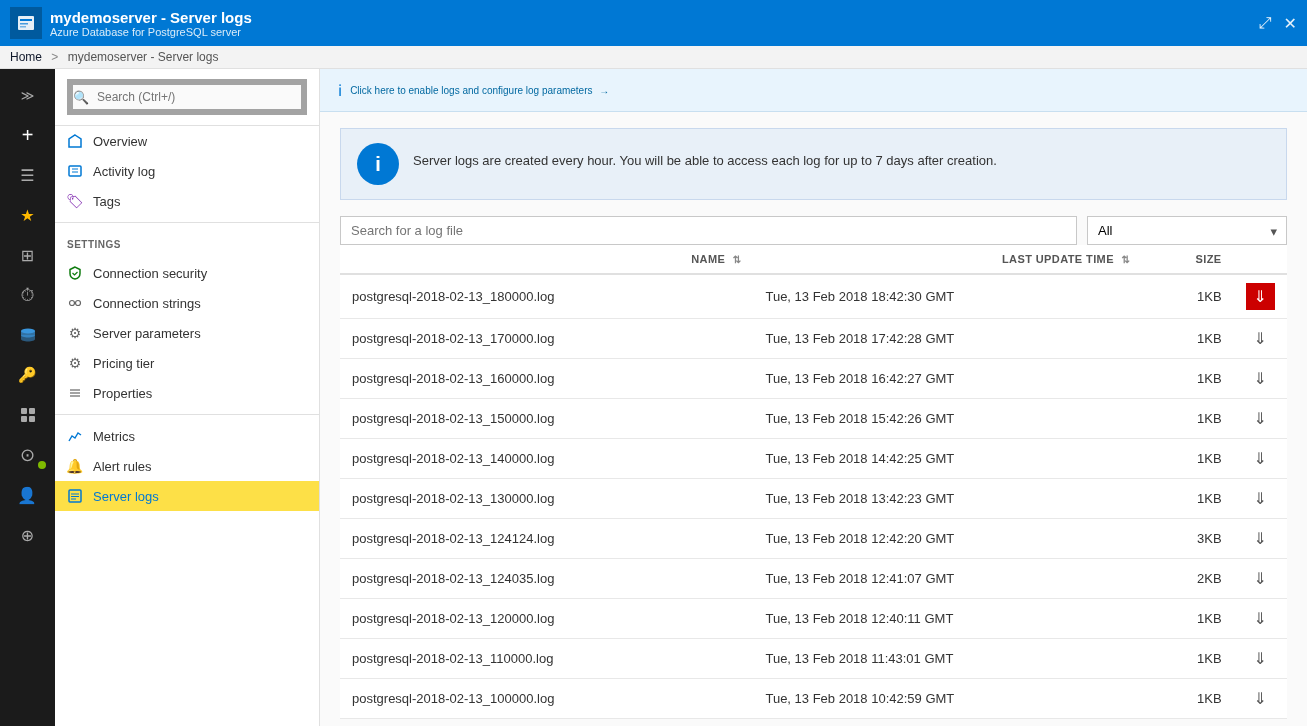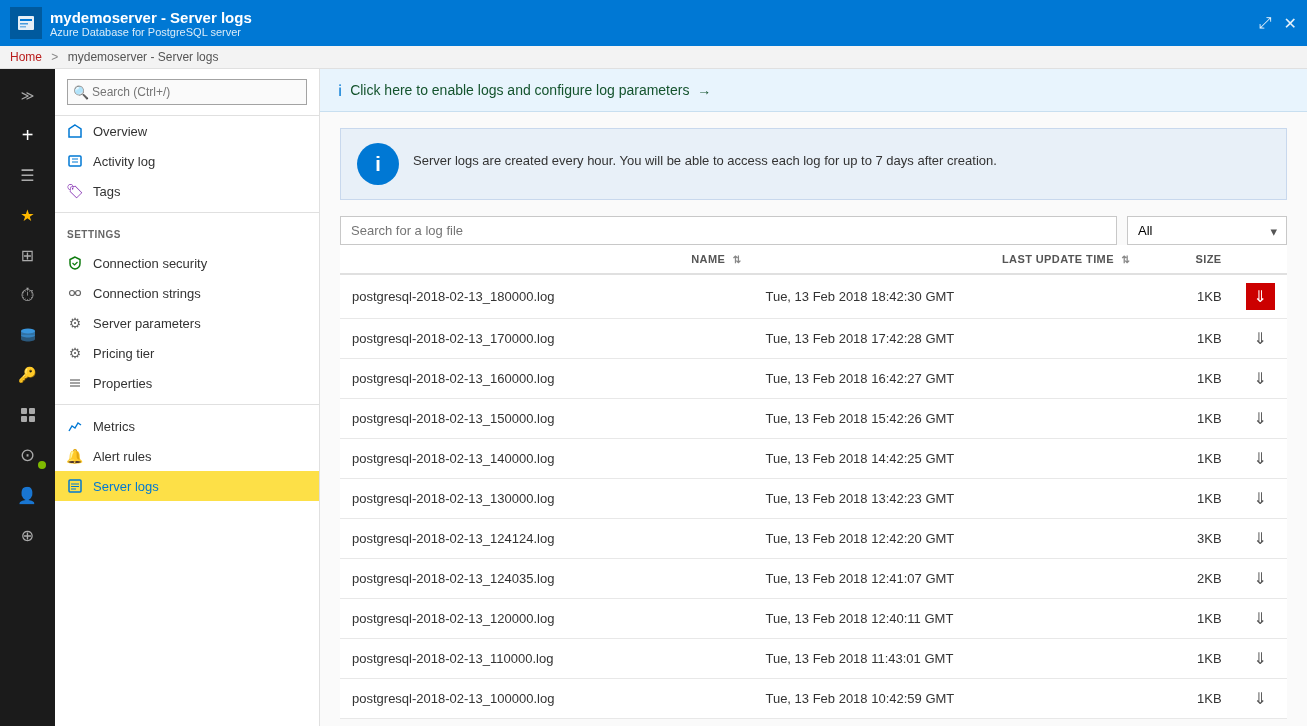--- a/index.html
+++ b/index.html
@@ -101,21 +101,21 @@
       flex-direction: column;
       overflow-y: auto;
       flex-shrink: 0;
     }
     .sidebar-search {
       padding: 10px 12px;
       border-bottom: 1px solid #e0e0e0;
     }
     .sidebar-search input {
       width: 100%;
-      border: 1px solid #a3a3a3;
+      border: 6px solid #a3a3a3;
       padding: 5px 8px 5px 24px;
       font-size: 12px;
       outline: none;
       background: #fafafa;
     }
     .sidebar-search-wrap {
       position: relative;
     }
     .sidebar-search-wrap .search-icon {
       position: absolute;
@@ -181,23 +181,23 @@
       align-items: center;
       gap: 8px;
       border-bottom: 1px solid #c8dff0;
       flex-shrink: 0;
     }
     .info-banner .info-icon {
       color: #0078d4;
       font-size: 16px;
     }
     .info-banner a {
-      color: #14532d;
+      color: #0369a1;
       text-decoration: none;
-      font-size: 14px;
+      font-size: 10px;
     }
     .arrow-right { margin-left: 4px; }
 
     
     .content-body {
       flex: 1;
       padding: 16px 20px;
       overflow-y: auto;
     }
 
@@ -237,21 +237,21 @@
     }
     .filter-row input {
       flex: 1;
       border: 1px solid #c8c8c8;
       padding: 6px 10px;
       font-size: 13px;
       outline: none;
       background: white;
     }
     .filter-row select {
-      width: 160px;
+      width: 200px;
       border: 1px solid #c8c8c8;
       padding: 6px 28px 6px 10px;
       font-size: 13px;
       outline: none;
       background: white;
       appearance: none;
       -webkit-appearance: none;
       cursor: pointer;
     }
     .select-wrap {
@@ -316,21 +316,21 @@
     }
 
     .breadcrumb-bar {
       background: #f3f3f3;
       padding: 4px 10px;
       font-size: 12px;
       color: #555;
       border-bottom: 1px solid #e0e0e0;
       flex-shrink: 0;
     }
-    .breadcrumb-bar a { color: #b91c1c; text-decoration: none; }
+    .breadcrumb-bar a { color: #0f172a; text-decoration: none; }
     .breadcrumb-sep { margin: 0 6px; color: #888; }
   </style>
 </head>
 <body>
 
 <div class="top-bar">
   <div class="top-bar-left">
     <div class="top-bar-icon">
       <svg width="20" height="20" viewBox="0 0 20 20" fill="none">
         <rect x="2" y="3" width="16" height="14" rx="1" fill="#fff" opacity="0.9"></rect>

